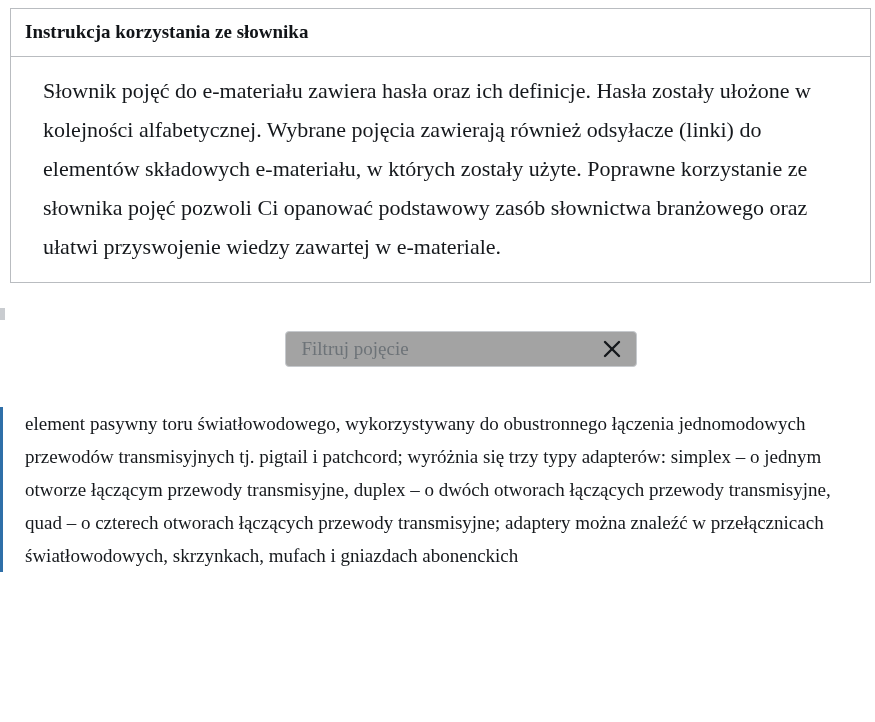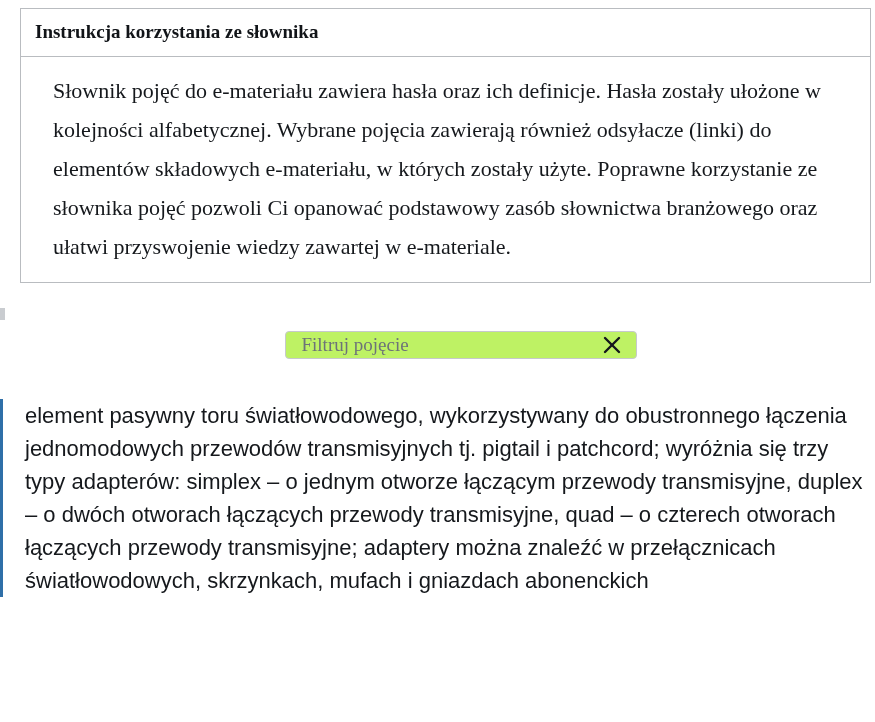--- a/index.html
+++ b/index.html
@@ -18,21 +18,21 @@
 
   .page {
     position: relative;
     width: 875px;
     height: 722px;
     box-sizing: border-box;
   }
 
   
   .instruction-box {
-    margin: 8px 4px 0 20px;
+    margin: 8px 4px 0 10px;
     border: 1px solid #b9bcc0;
     box-sizing: border-box;
     background: #ffffff;
   }
   .instruction-header {
     padding: 12px 16px 12px 14px;
     font-family: "Liberation Serif", serif;
     font-weight: bold;
     font-size: 19px;
     line-height: 1.2;
@@ -58,24 +58,24 @@
 
   
   .filter-row {
     margin-top: 48px;
     display: flex;
     justify-content: center;
   }
   .filter-wrap {
     position: relative;
     width: 352px;
-    height: 28px;
+    height: 36px;
     border: 1px solid #c6c9cd;
     border-radius: 4px;
-    background: #bef264;
+    background: #a3a3a3;
     box-sizing: border-box;
     display: flex;
     align-items: center;
     margin-left: 46px;
   }
   .filter-input {
     border: 0;
     outline: none;
     background: transparent;
     font-family: "Liberation Serif", serif;
@@ -117,22 +117,22 @@
   .entry-term {
     font-family: "Liberation Sans", sans-serif;
     font-weight: bold;
     font-size: 17px;
     color: #14171a;
     line-height: 1.2;
     padding-top: 2px;
   }
   .entry-def {
     margin-top: 26px;
-    font-family: Liberation Sans, sans-serif;
-    font-size: 22px;
+    font-family: Liberation Serif, serif;
+    font-size: 19px;
     line-height: 33px;
     color: #15181c;
     padding-right: 8px;
   }
 </style>
 </head>
 <body>
 
 <div class="page">
 

